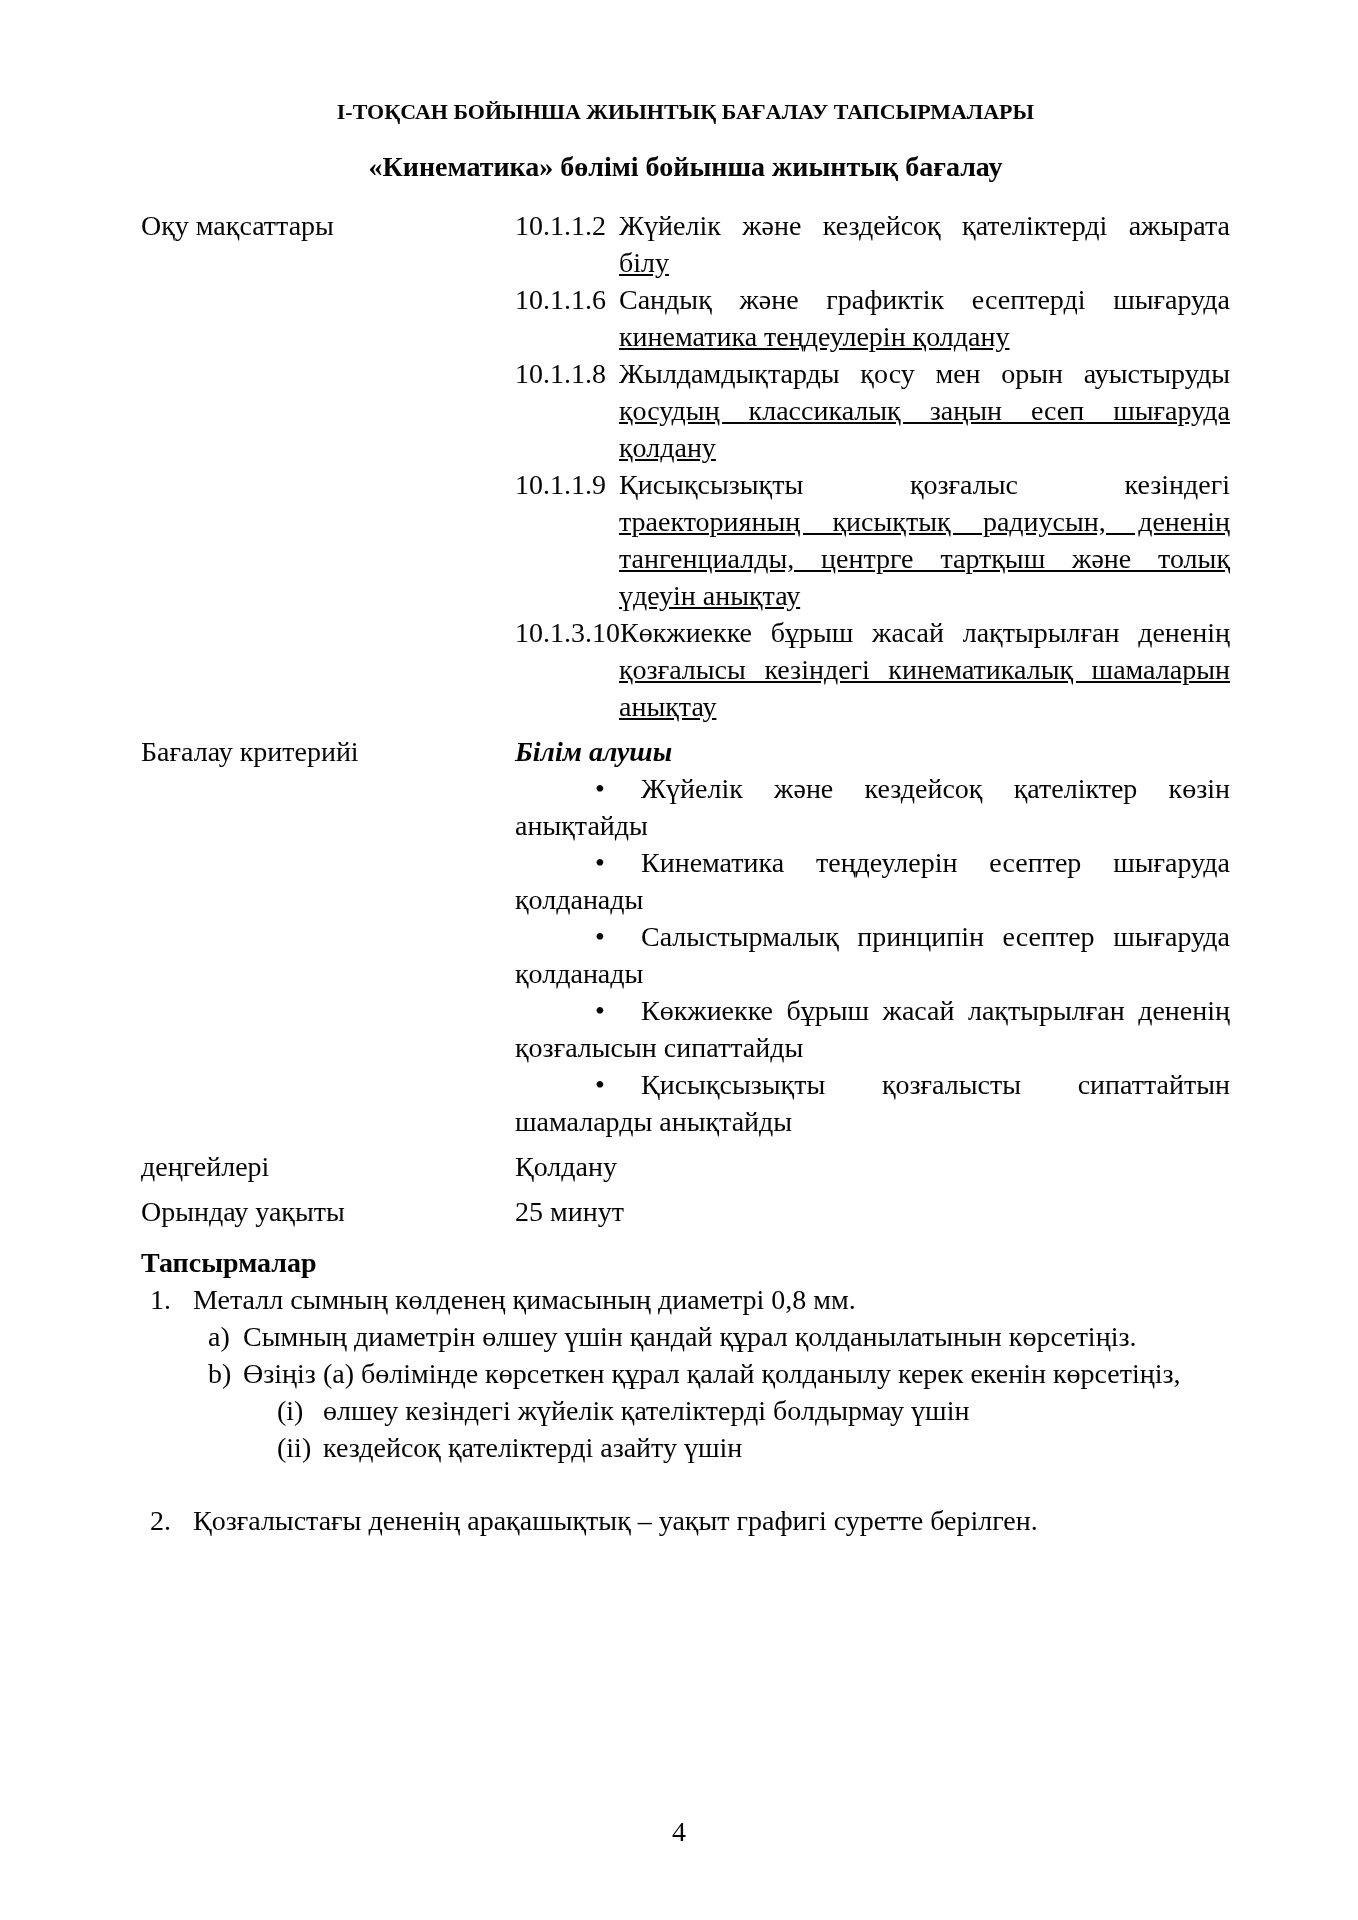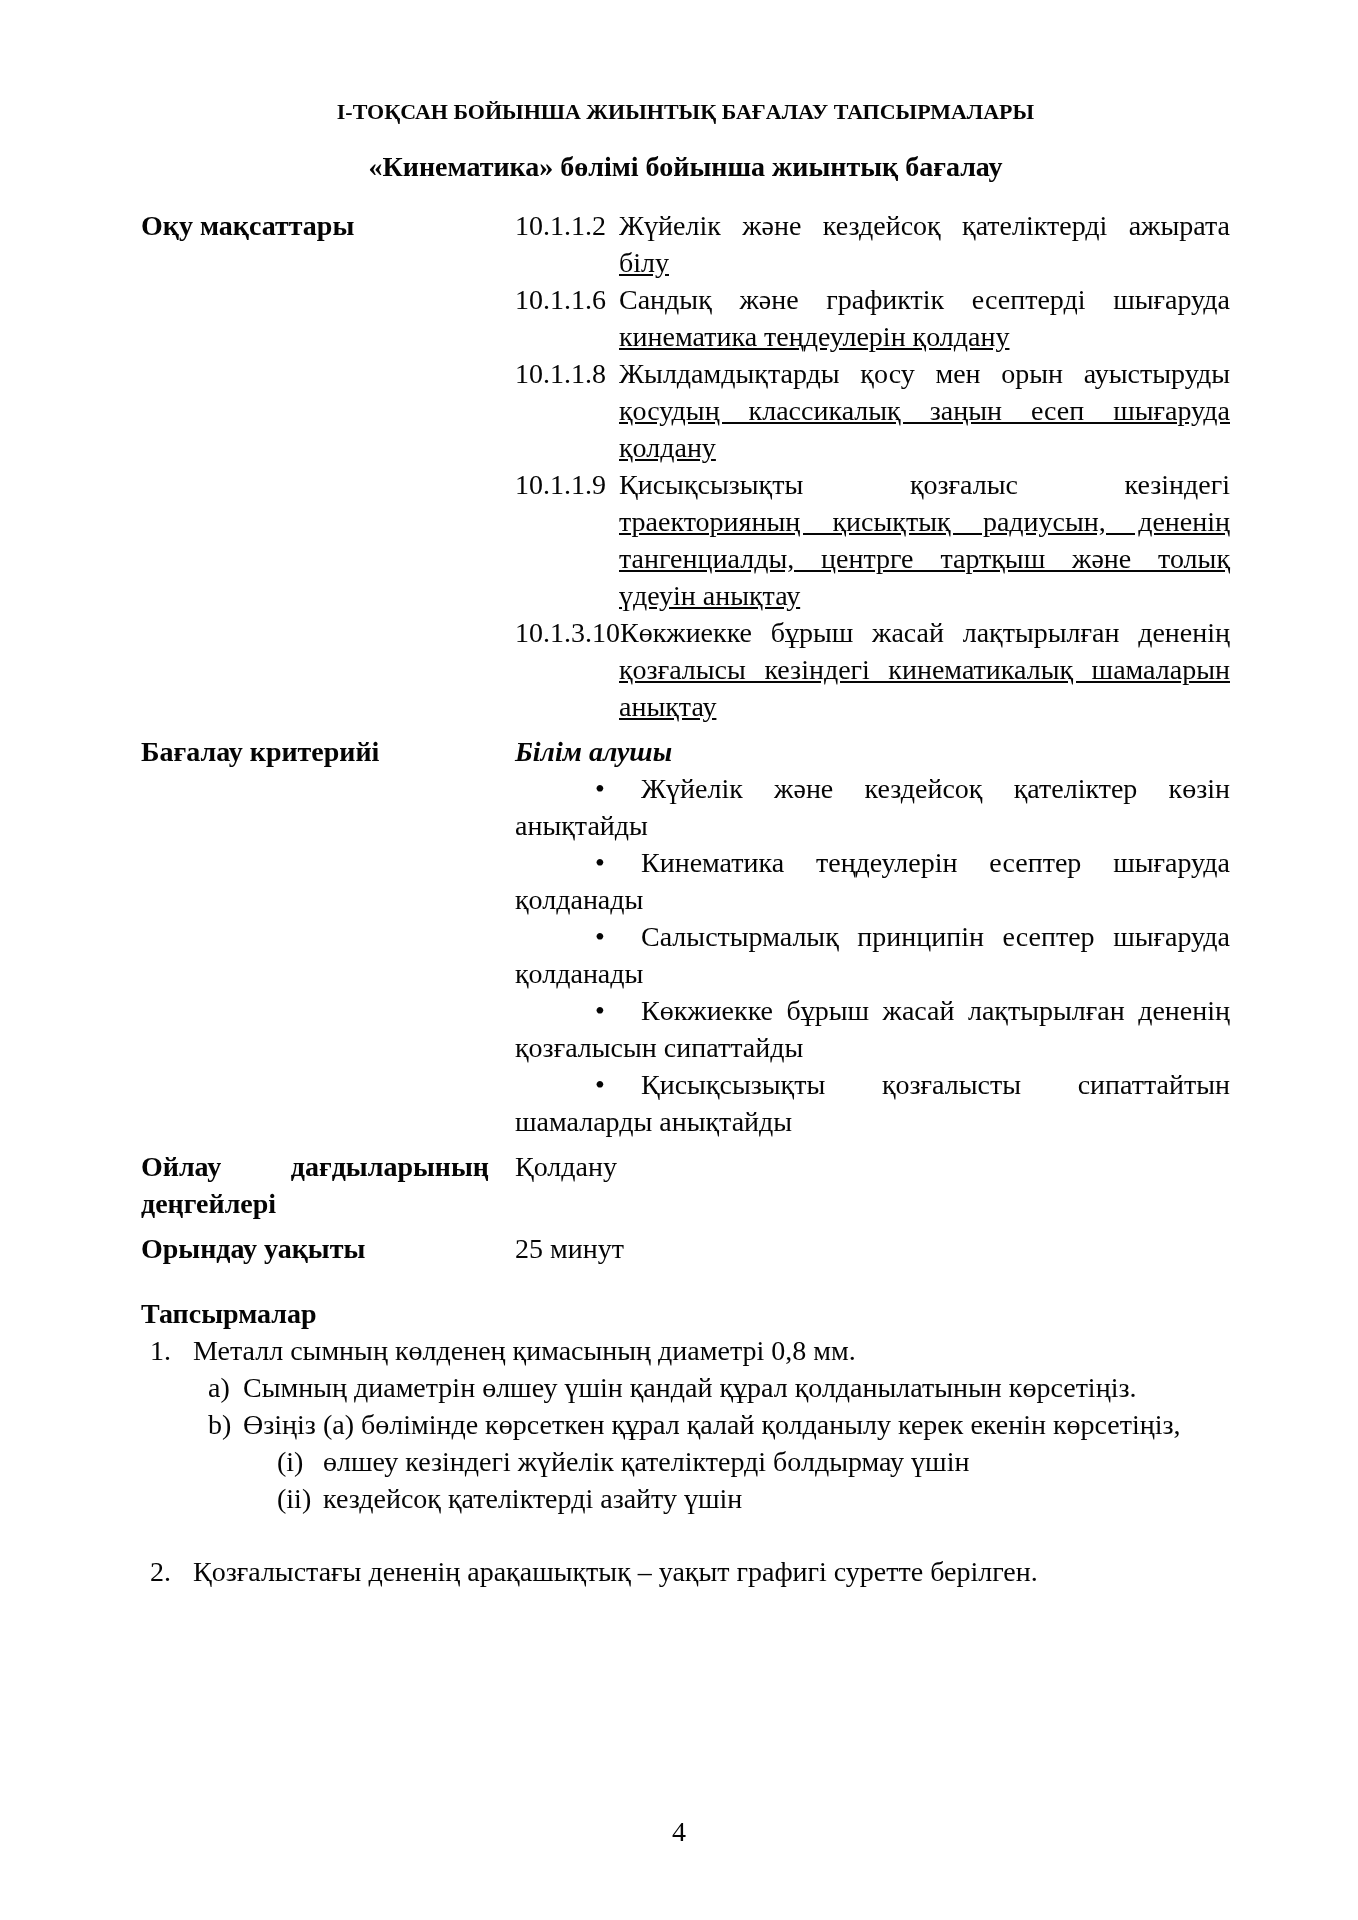--- a/index.html
+++ b/index.html
@@ -12,36 +12,36 @@
     font-size:28px;
     line-height:37px;
     overflow:hidden;
   }
   .content{position:absolute;left:141px;top:92px;width:1089px;}
   .title{text-align:center;font-weight:bold;font-size:22px;line-height:40px;}
   .subtitle{text-align:center;font-weight:bold;margin-top:16px;}
   .info-table{margin-top:22px;}
   .row{display:flex;}
   .row + .row{margin-top:8px;}
-  .label{flex:0 0 374px;box-sizing:border-box;padding-right:26px;font-weight:bold;}
+  .label{flex:0 0 374px;box-sizing:border-box;padding-right:26px;font-weight:normal;}
   .content-col{flex:1 1 auto;min-width:0;}
   .jl{text-align:justify;text-align-last:justify;}
   
   .obj-first{display:flex;}
   .obj-num{flex:0 0 auto;min-width:104px;}
   .obj-rest{flex:1 1 auto;display:block;min-width:0;}
   .obj-cont{margin-left:104px;text-decoration:underline;}
   
   .criteria-heading{font-weight:bold;font-style:italic;}
   .bullet-first{display:flex;margin-left:80px;}
   .b-dot{flex:0 0 46px;}
   .b-text{flex:1 1 auto;display:block;min-width:0;}
   .bullet-cont{}
   
-  .tasks{margin-top:28px;}
+  .tasks{margin-top:14px;}
   .task-head{font-weight:bold;}
   .task-row{display:flex;padding-left:9px;}
   .t-num{flex:0 0 43px;}
   .t-text{flex:1 1 auto;}
   .sub-row{display:flex;padding-left:67px;}
   .s-mark{flex:0 0 35px;}
   .s-text{flex:1 1 auto;}
   .ss-row{display:flex;padding-left:136px;}
   .ss-mark{flex:0 0 46px;}
   .ss-text{flex:1 1 auto;}
@@ -143,21 +143,20 @@
                   <span class="b-text jl">Қисықсызықты қозғалысты сипаттайтын</span>
                 </div>
                 <div class="bullet-cont">шамаларды анықтайды</div>
               </div>
             </div>
         </div>
       </div>
 
       <div class="row">
         <div class="label">
-          <div class="jl">Ойлау дағдыларының</div>
           <div>деңгейлері</div>
         </div>
         <div class="content-col">Қолдану</div>
       </div>
 
       <div class="row">
         <div class="label">Орындау уақыты</div>
         <div class="content-col">25 минут</div>
       </div>
 

